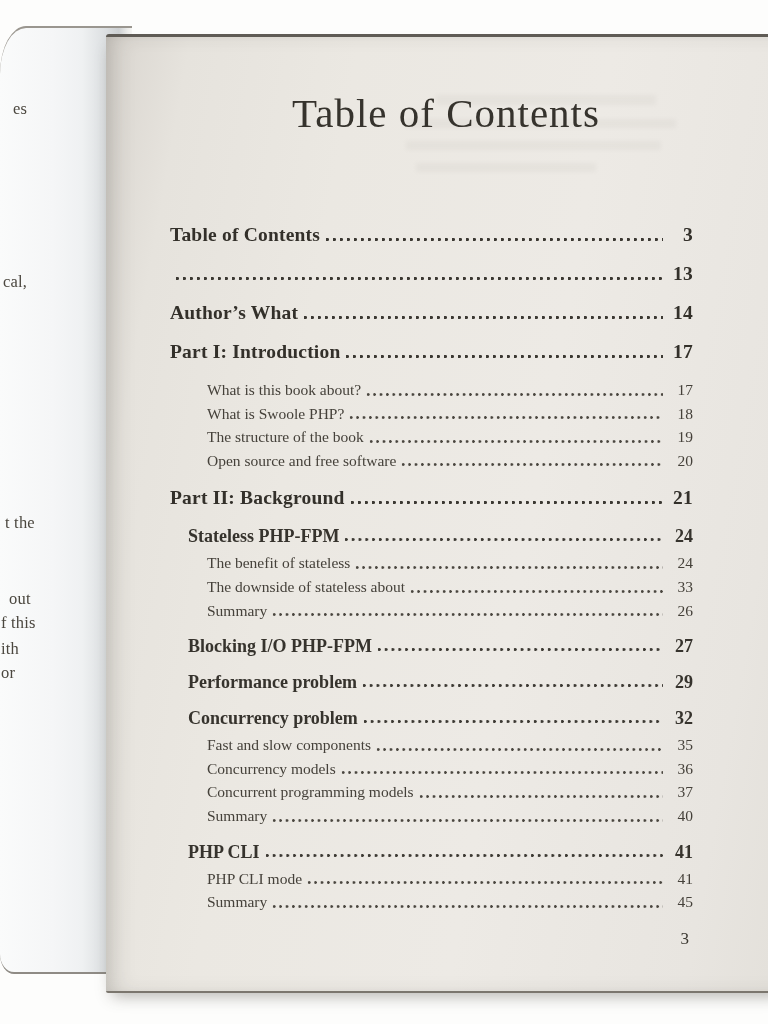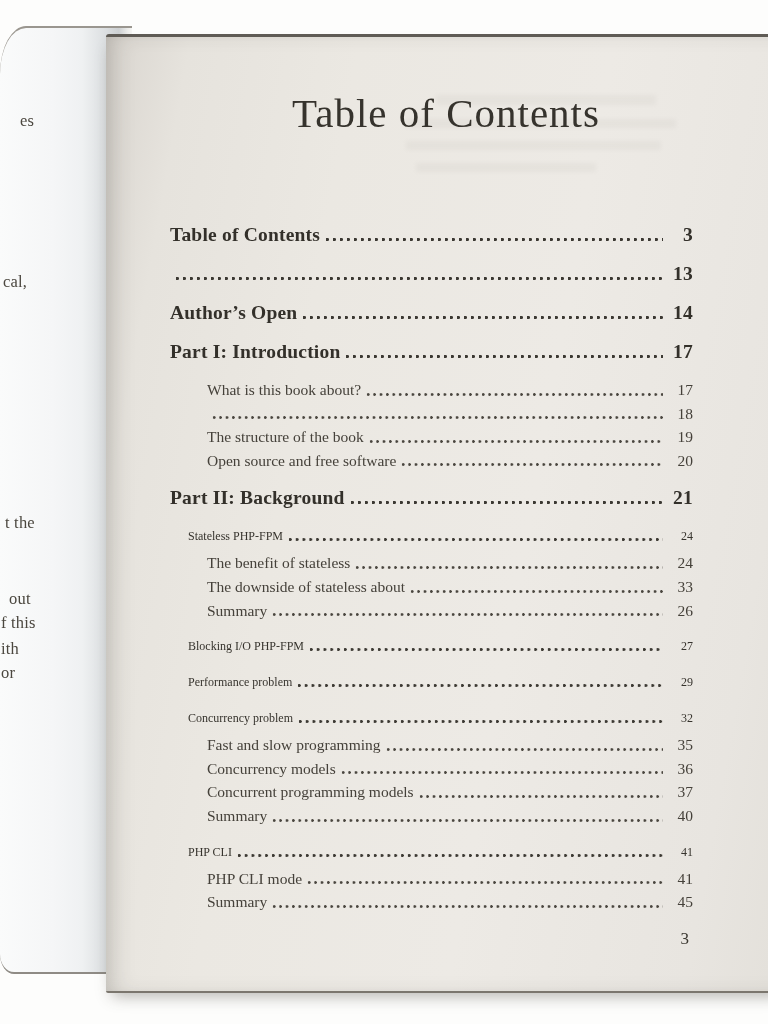--- a/index.html
+++ b/index.html
@@ -59,35 +59,35 @@
   .row{display:flex;align-items:flex-end;}
   .row .label{white-space:nowrap;}
   .row .leader{
     flex:1 1 auto;height:7px;margin:0 3px 4px 5px;
     background-image:radial-gradient(circle at 2.2px 3.5px,#4a463f 1.15px,rgba(0,0,0,0) 1.55px);
     background-size:6.4px 7px;background-repeat:repeat-x;
   }
   .row .pagenum{min-width:27px;text-align:right;white-space:nowrap;}
 
   .row.l1{font-size:19.5px;font-weight:700;line-height:26px;margin:13px 0;color:#33302a;letter-spacing:.2px;}
-  .row.l2{font-size:12px;font-weight:400;line-height:24px;margin:12px 0 3px;padding-left:18px;color:#36332d;}
+  .row.l2{font-size:18px;font-weight:700;line-height:24px;margin:12px 0 3px;padding-left:18px;color:#36332d;}
   .row.l3{font-size:15.5px;font-weight:400;line-height:23.6px;padding-left:37px;}
   .row.l1 .leader{background-image:radial-gradient(circle at 2.4px 3.5px,#3c3933 1.35px,rgba(0,0,0,0) 1.75px);background-size:7px 7px;margin-bottom:5px;}
   .row.l2 .leader{background-image:radial-gradient(circle at 2.3px 3.5px,#3c3933 1.25px,rgba(0,0,0,0) 1.65px);background-size:6.8px 7px;margin-bottom:5px;}
 
   .folio{
     position:absolute;right:97px;bottom:42px;
     font-size:17px;color:#3b3831;
   }
 </style>
 </head>
 <body>
 
 <div class="prev-page" id="prev-page">
-    <span class="prev-frag" style="left: 20px; top: 71px; margin-top: 12px;">es</span>
+    <span class="prev-frag" style="left: 13px; top: 71px;">es</span>
     <span class="prev-frag" style="left: 3px; top: 244px;">cal,</span>
     <span class="prev-frag" style="left: 5px; top: 485px;">t the</span>
     <span class="prev-frag" style="left: 9px; top: 561px;">out</span>
     <span class="prev-frag" style="left: 1px; top: 585px;">f this</span>
     <span class="prev-frag" style="left: 1px; top: 611px;">ith</span>
     <span class="prev-frag" style="left: 1px; top: 635px;">or</span>
   </div>
 
 <div class="page">
   <div class="showthrough st1"></div>
@@ -101,35 +101,36 @@
       <div class="row l1">
     <span class="label">Table of Contents</span>
     <span class="leader"></span>
     <span class="pagenum">3</span>
   </div>
       <div class="row l1">
     <span class="leader"></span>
     <span class="pagenum">13</span>
   </div>
       <div class="row l1">
-    <span class="label">Author’s Open</span>
+    <span class="label">Author’s What</span>
     <span class="leader"></span>
     <span class="pagenum">14</span>
   </div>
       <div class="row l1">
     <span class="label">Part I: Introduction</span>
     <span class="leader"></span>
     <span class="pagenum">17</span>
   </div>
       <div class="row l3">
     <span class="label">What is this book about?</span>
     <span class="leader"></span>
     <span class="pagenum">17</span>
   </div>
       <div class="row l3">
+    <span class="label">What is Swoole PHP?</span>
     <span class="leader"></span>
     <span class="pagenum">18</span>
   </div>
       <div class="row l3">
     <span class="label">The structure of the book</span>
     <span class="leader"></span>
     <span class="pagenum">19</span>
   </div>
       <div class="row l3">
     <span class="label">Open source and free software</span>
@@ -170,21 +171,21 @@
     <span class="label">Performance problem</span>
     <span class="leader"></span>
     <span class="pagenum">29</span>
   </div>
       <div class="row l2">
     <span class="label">Concurrency problem</span>
     <span class="leader"></span>
     <span class="pagenum">32</span>
   </div>
       <div class="row l3">
-    <span class="label">Fast and slow programming</span>
+    <span class="label">Fast and slow components</span>
     <span class="leader"></span>
     <span class="pagenum">35</span>
   </div>
       <div class="row l3">
     <span class="label">Concurrency models</span>
     <span class="leader"></span>
     <span class="pagenum">36</span>
   </div>
       <div class="row l3">
     <span class="label">Concurrent programming models</span>

